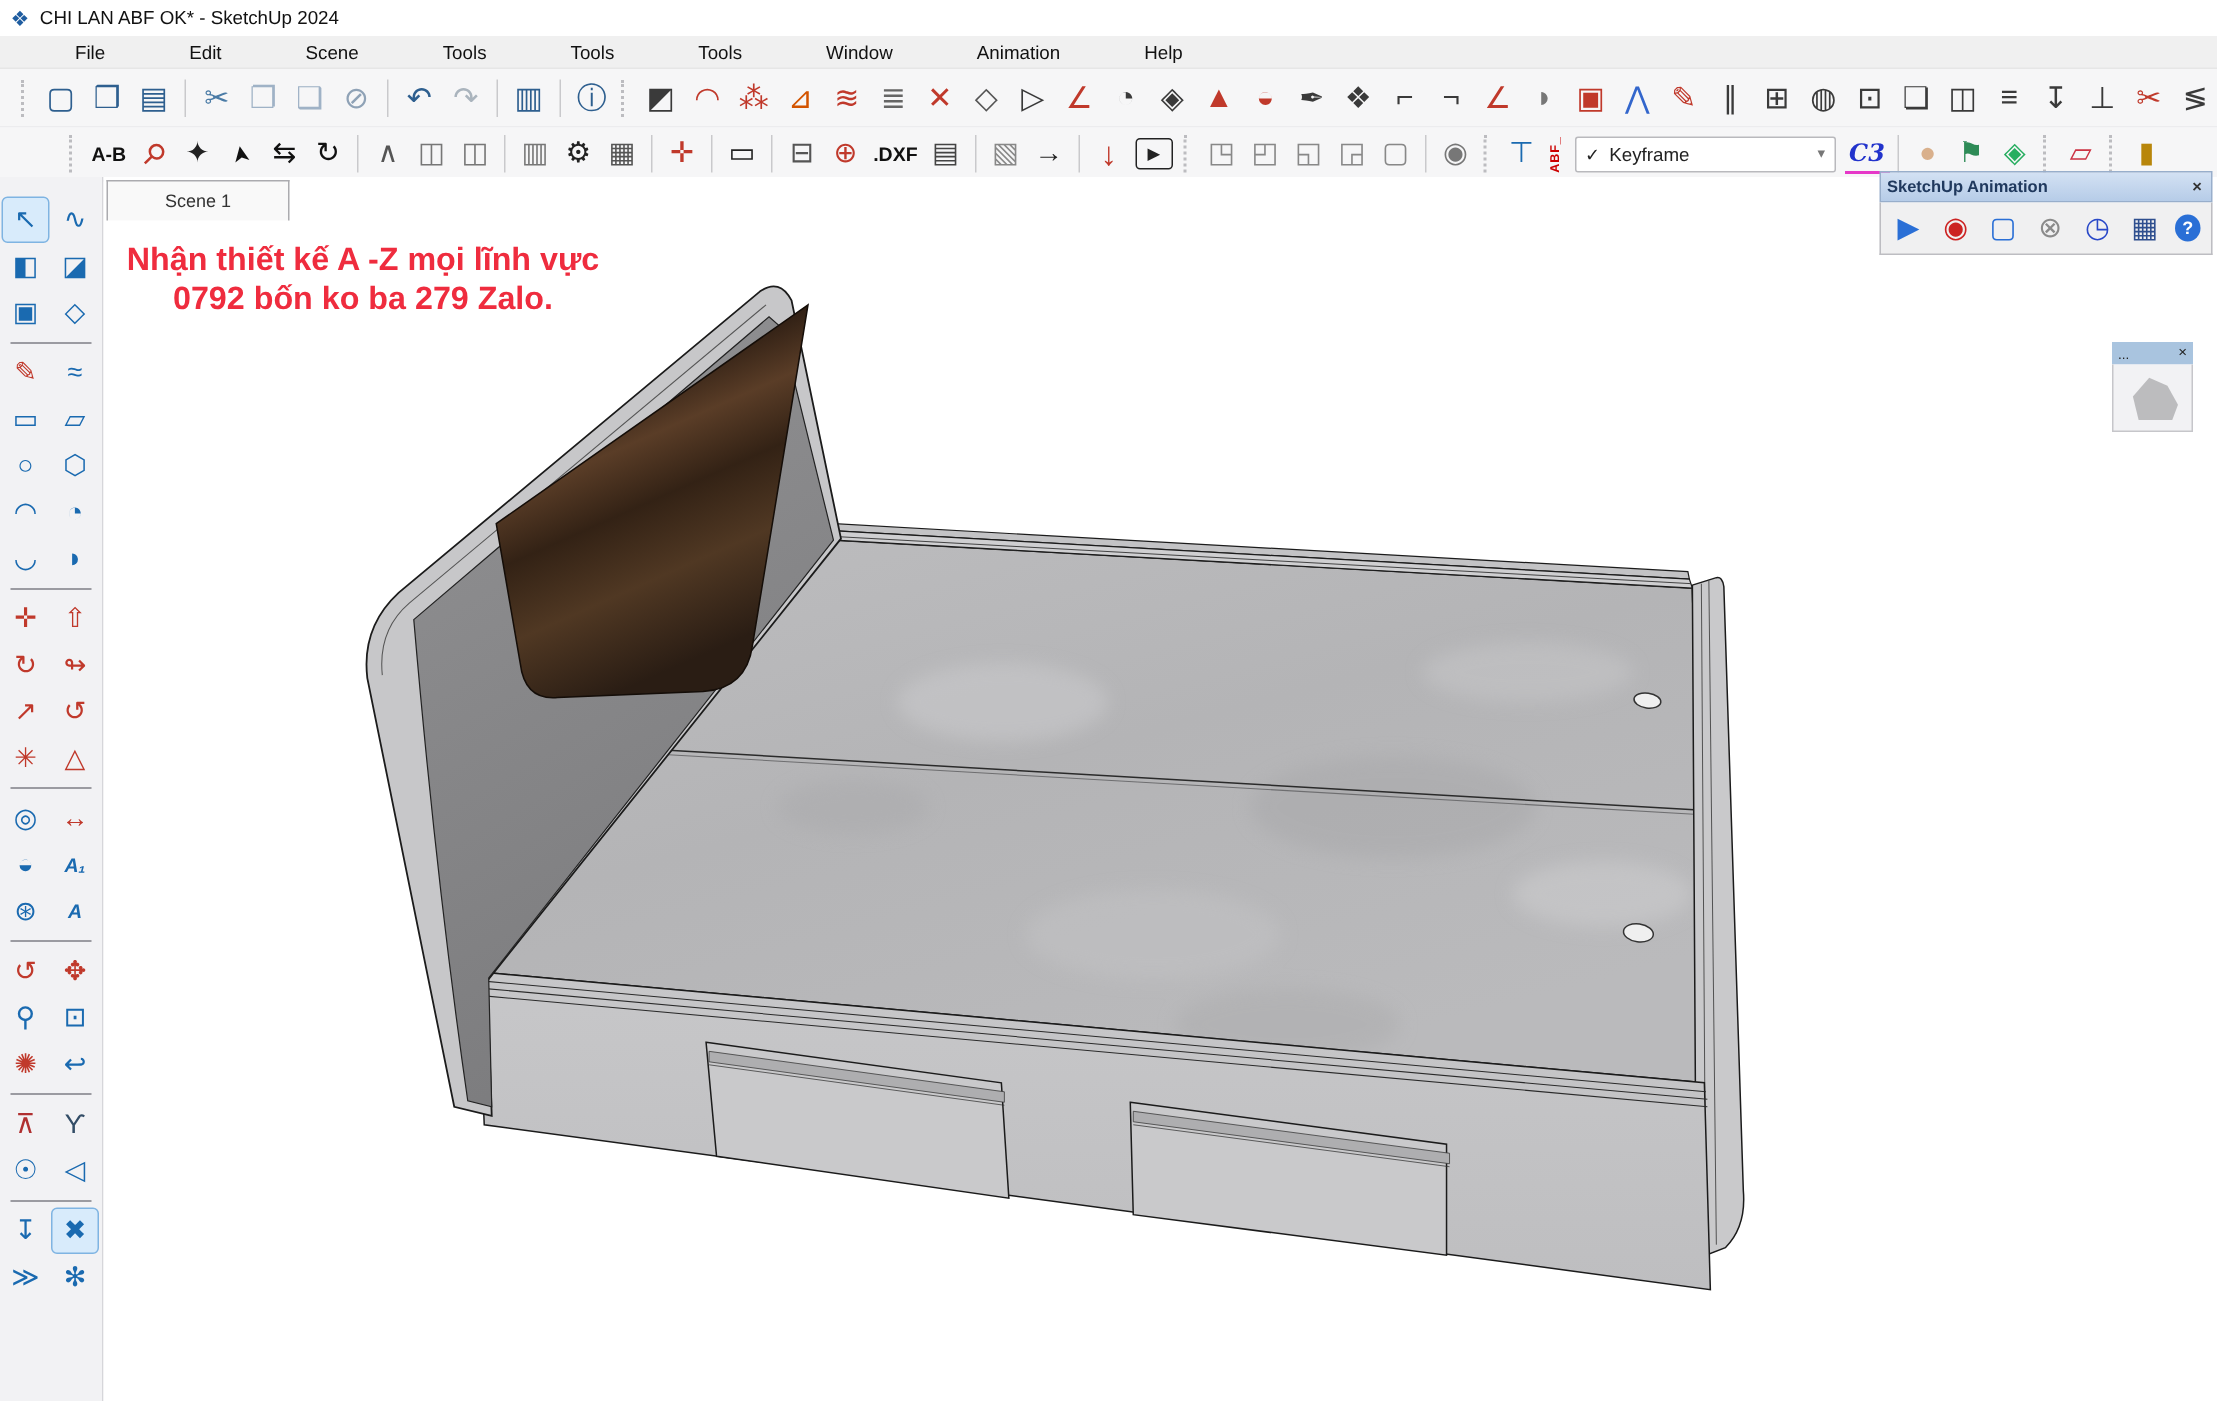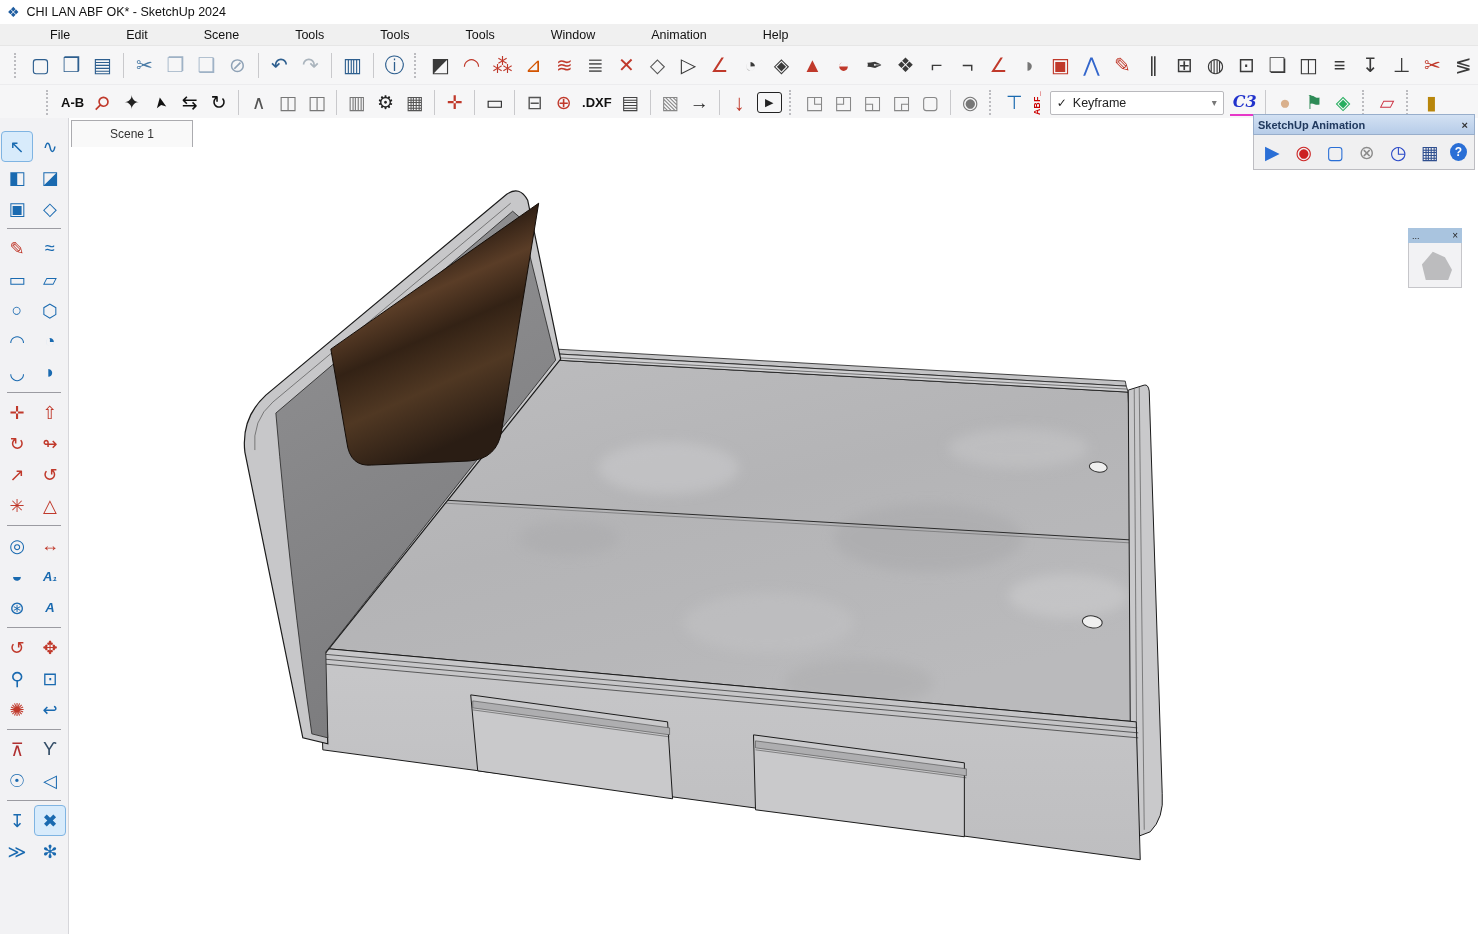--- a/index.html
+++ b/index.html
@@ -295,20 +295,24 @@
 
         <path d="M 176,334 Q 172,300 197,277 L 438,76 Q 451,67 459,82 L 492,241 L 256,536 L 259,626 L 234,620 Z" fill="#c7c7c9" stroke="#1b1b1b" stroke-width="1.2"></path>
         <path d="M 186,332 Q 183,302 204,284 L 442,85" fill="none" stroke="#555" stroke-width="0.7"></path>
         <path d="M 207,295 L 444,93 L 452,100 L 487,242 L 257,534 L 259,620 L 243,616 Q 222,470 207,295 Z" fill="url(#hbGrad)" stroke="#222" stroke-width="0.8"></path>
 
         <path d="M 262,231 L 470,85 L 433,312 Q 429,341 400,343 L 303,347 Q 281,349 278,324 Z" fill="url(#woodGrad)" stroke="#140d08" stroke-width="1"></path>
       </svg>
 
       <div class="scene-tab">Scene 1</div>
 
+      <div class="watermark">
+        <div>Nhận thiết kế A -Z mọi lĩnh vực</div>
+        <div>0792 bốn ko ba 279 Zalo.</div>
+      </div>
 
     </div>
   </div>
 
   <div class="kf-panel">
     <div class="kf-header">
       <span class="kf-title">SketchUp Animation</span>
       <span class="kf-close">×</span>
     </div>
     <div class="kf-body">

